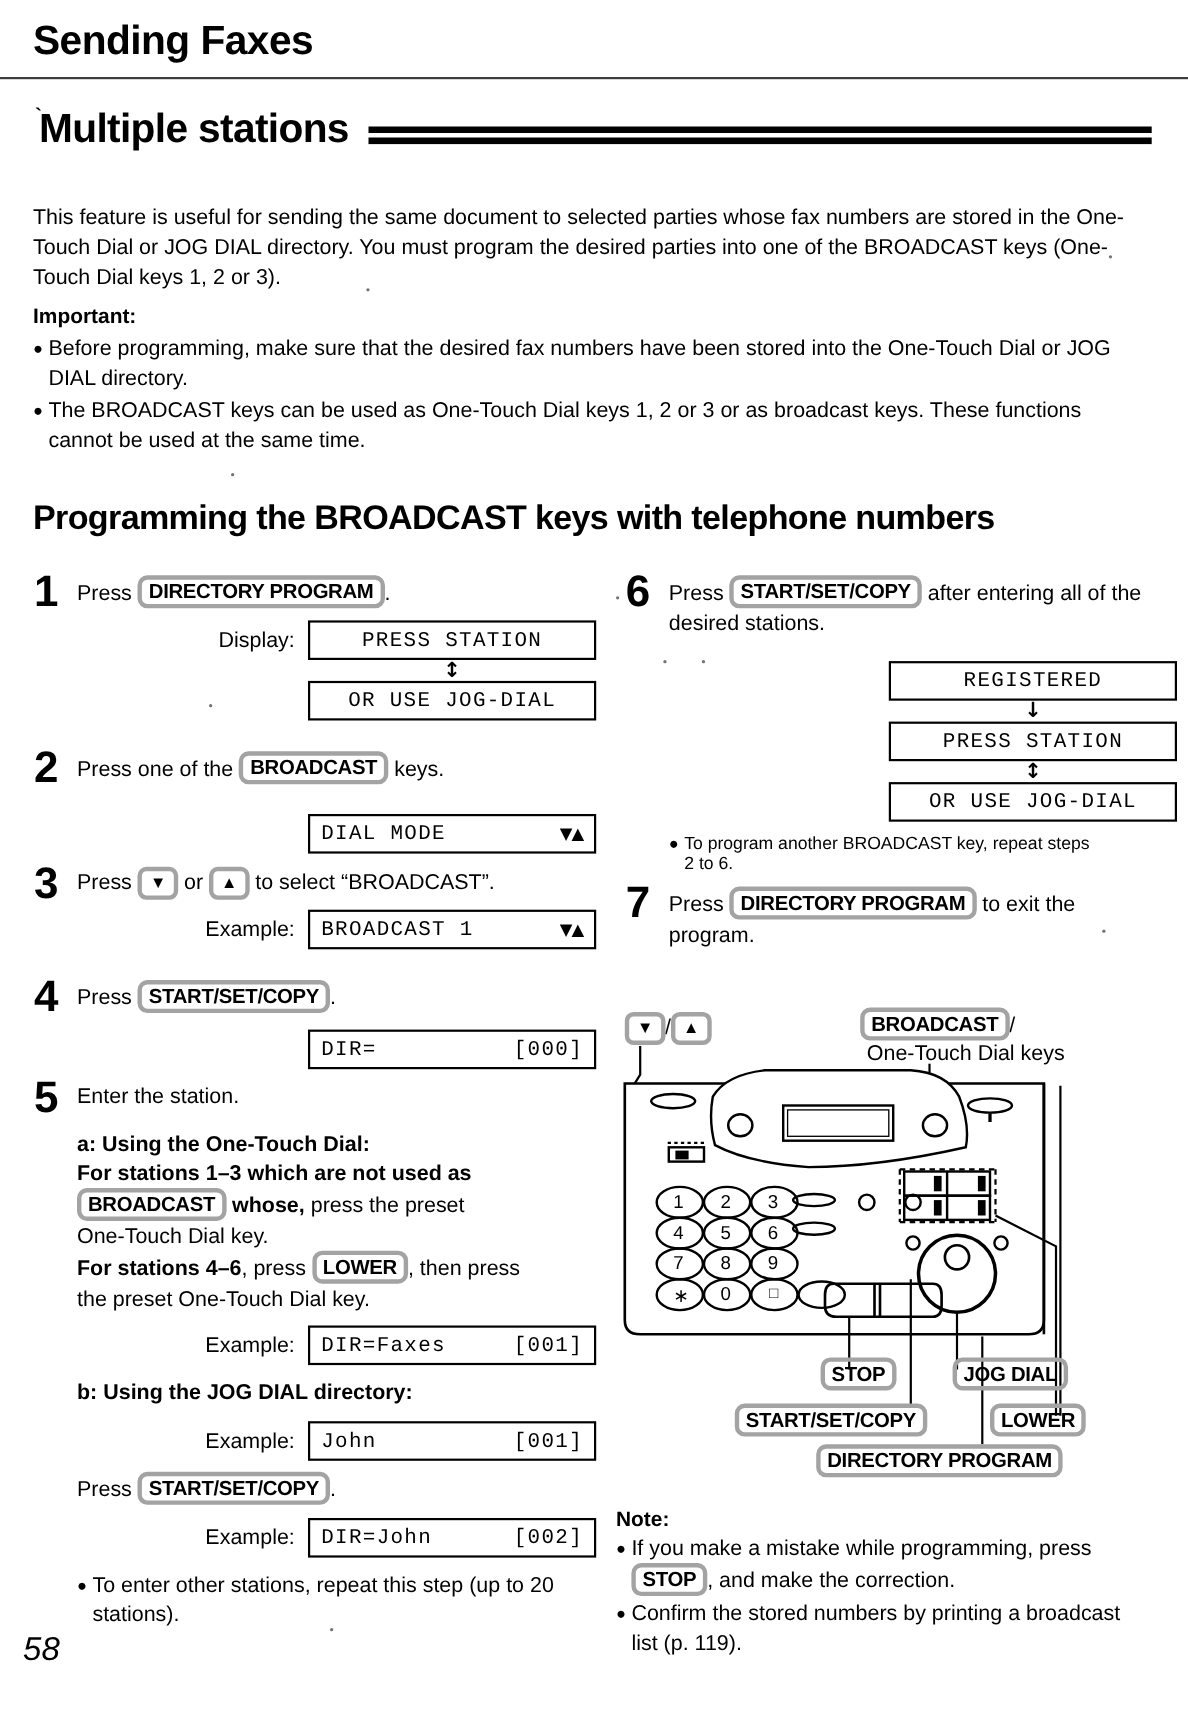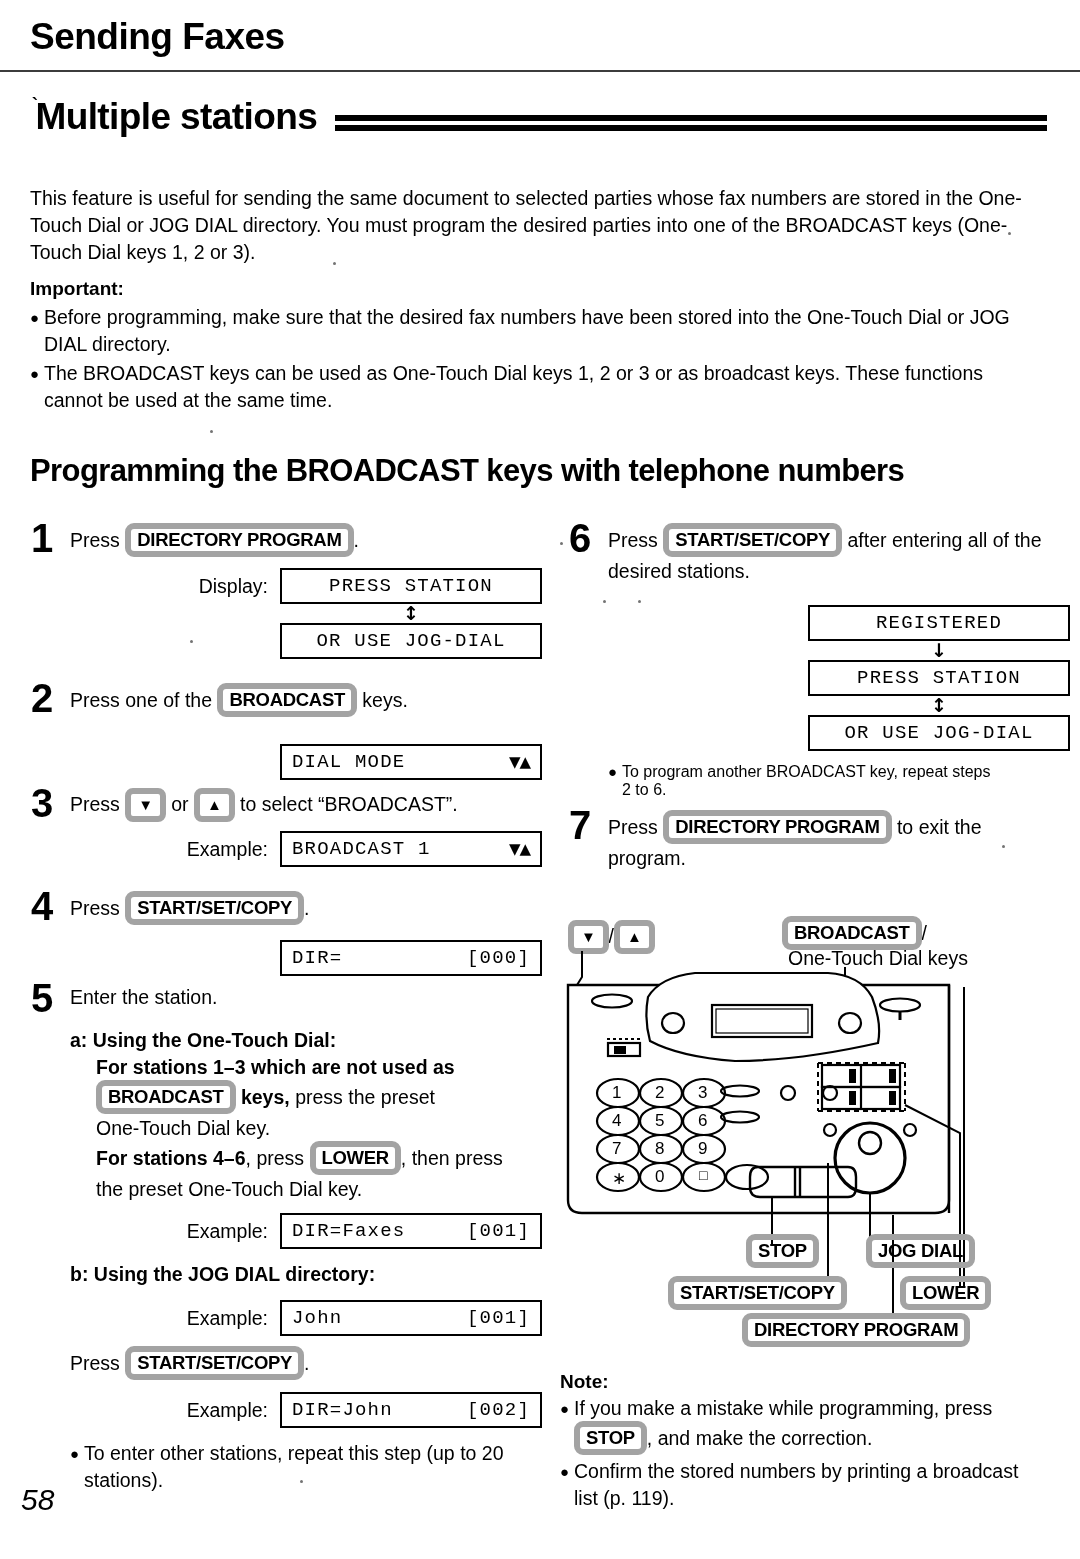--- a/index.html
+++ b/index.html
@@ -132,21 +132,21 @@
   }
   .step-body {
     margin-left: 48px;
     font-size: 19.5px;
     line-height: 27px;
   }
 
   
   .key {
     display: inline-block;
-    border: 6px solid #a3a3a3;
+    border: 4px solid #a3a3a3;
     border-radius: 9px;
     padding: 0px 6px 1px 6px;
     font-weight: bold;
     font-size: 18.5px;
     line-height: 21px;
     letter-spacing: -0.3px;
     white-space: nowrap;
     position: relative;
     top: -1px;
   }
@@ -201,21 +201,20 @@
     font-weight: bold;
     height: 19px;
   }
 
   .sub-a {
     font-size: 19.5px;
     line-height: 27px;
   }
   .sub-a b { font-weight: bold; }
   .indent {
-    margin-left: 26px;
   }
 
   .note-list {
     font-size: 19.5px;
     line-height: 27px;
   }
 
   
   .diagram {
     position: absolute;
@@ -365,21 +364,21 @@
       </div>
 
       <div class="step-body sub-a" style="margin-top:16px;">
         <div>
           <b><span>a:</span>
           <span>Using the One-Touch Dial:</span></b>
         </div>
         <div class="indent">
           <b><span>For stations 1–3 which are not used as</span></b><br>
           <span class="key">BROADCAST</span>
-          <b><span>keys,</span></b>
+          <b><span>whose,</span></b>
           <span>press the preset</span><br>
           <span>One-Touch Dial key.</span><br>
           <b><span>For stations 4–6</span></b><span>, press</span>
           <span class="key">LOWER</span><span>, then press</span><br>
           <span>the preset One-Touch Dial key.</span>
         </div>
 
         <div style="margin-top:10px;">
           <div class="disp-row">
             <span class="disp-label">Example:</span>

